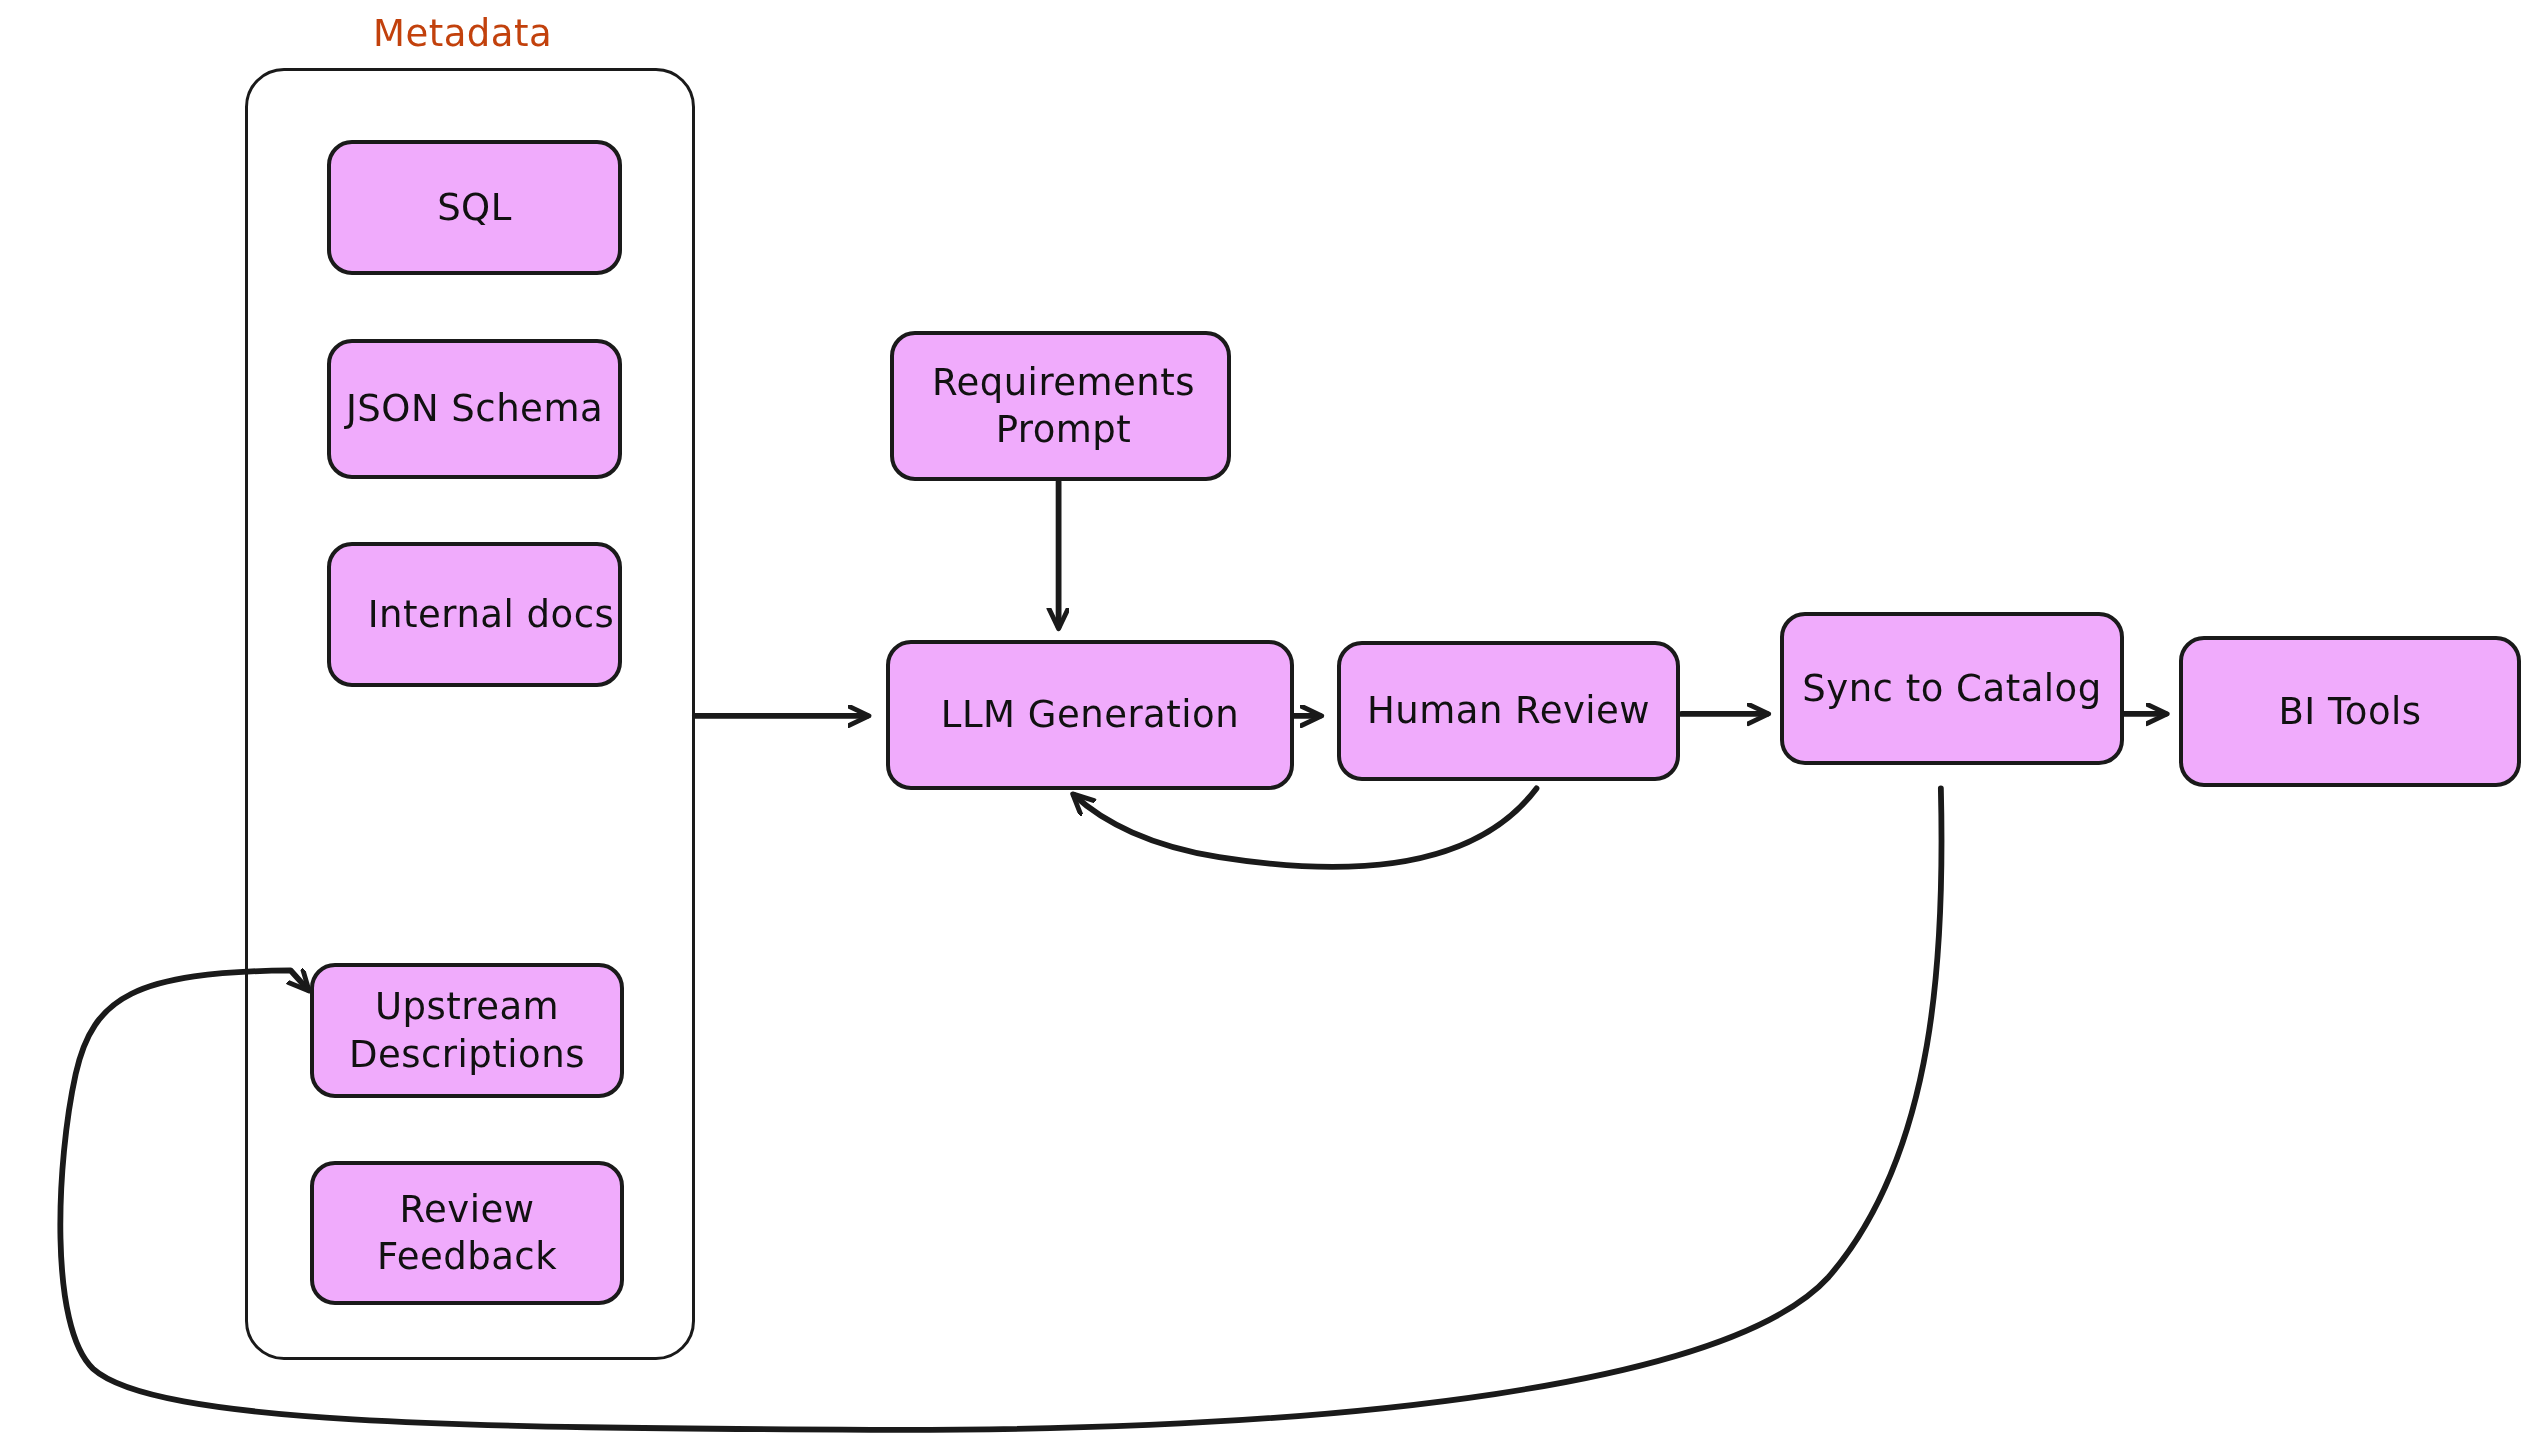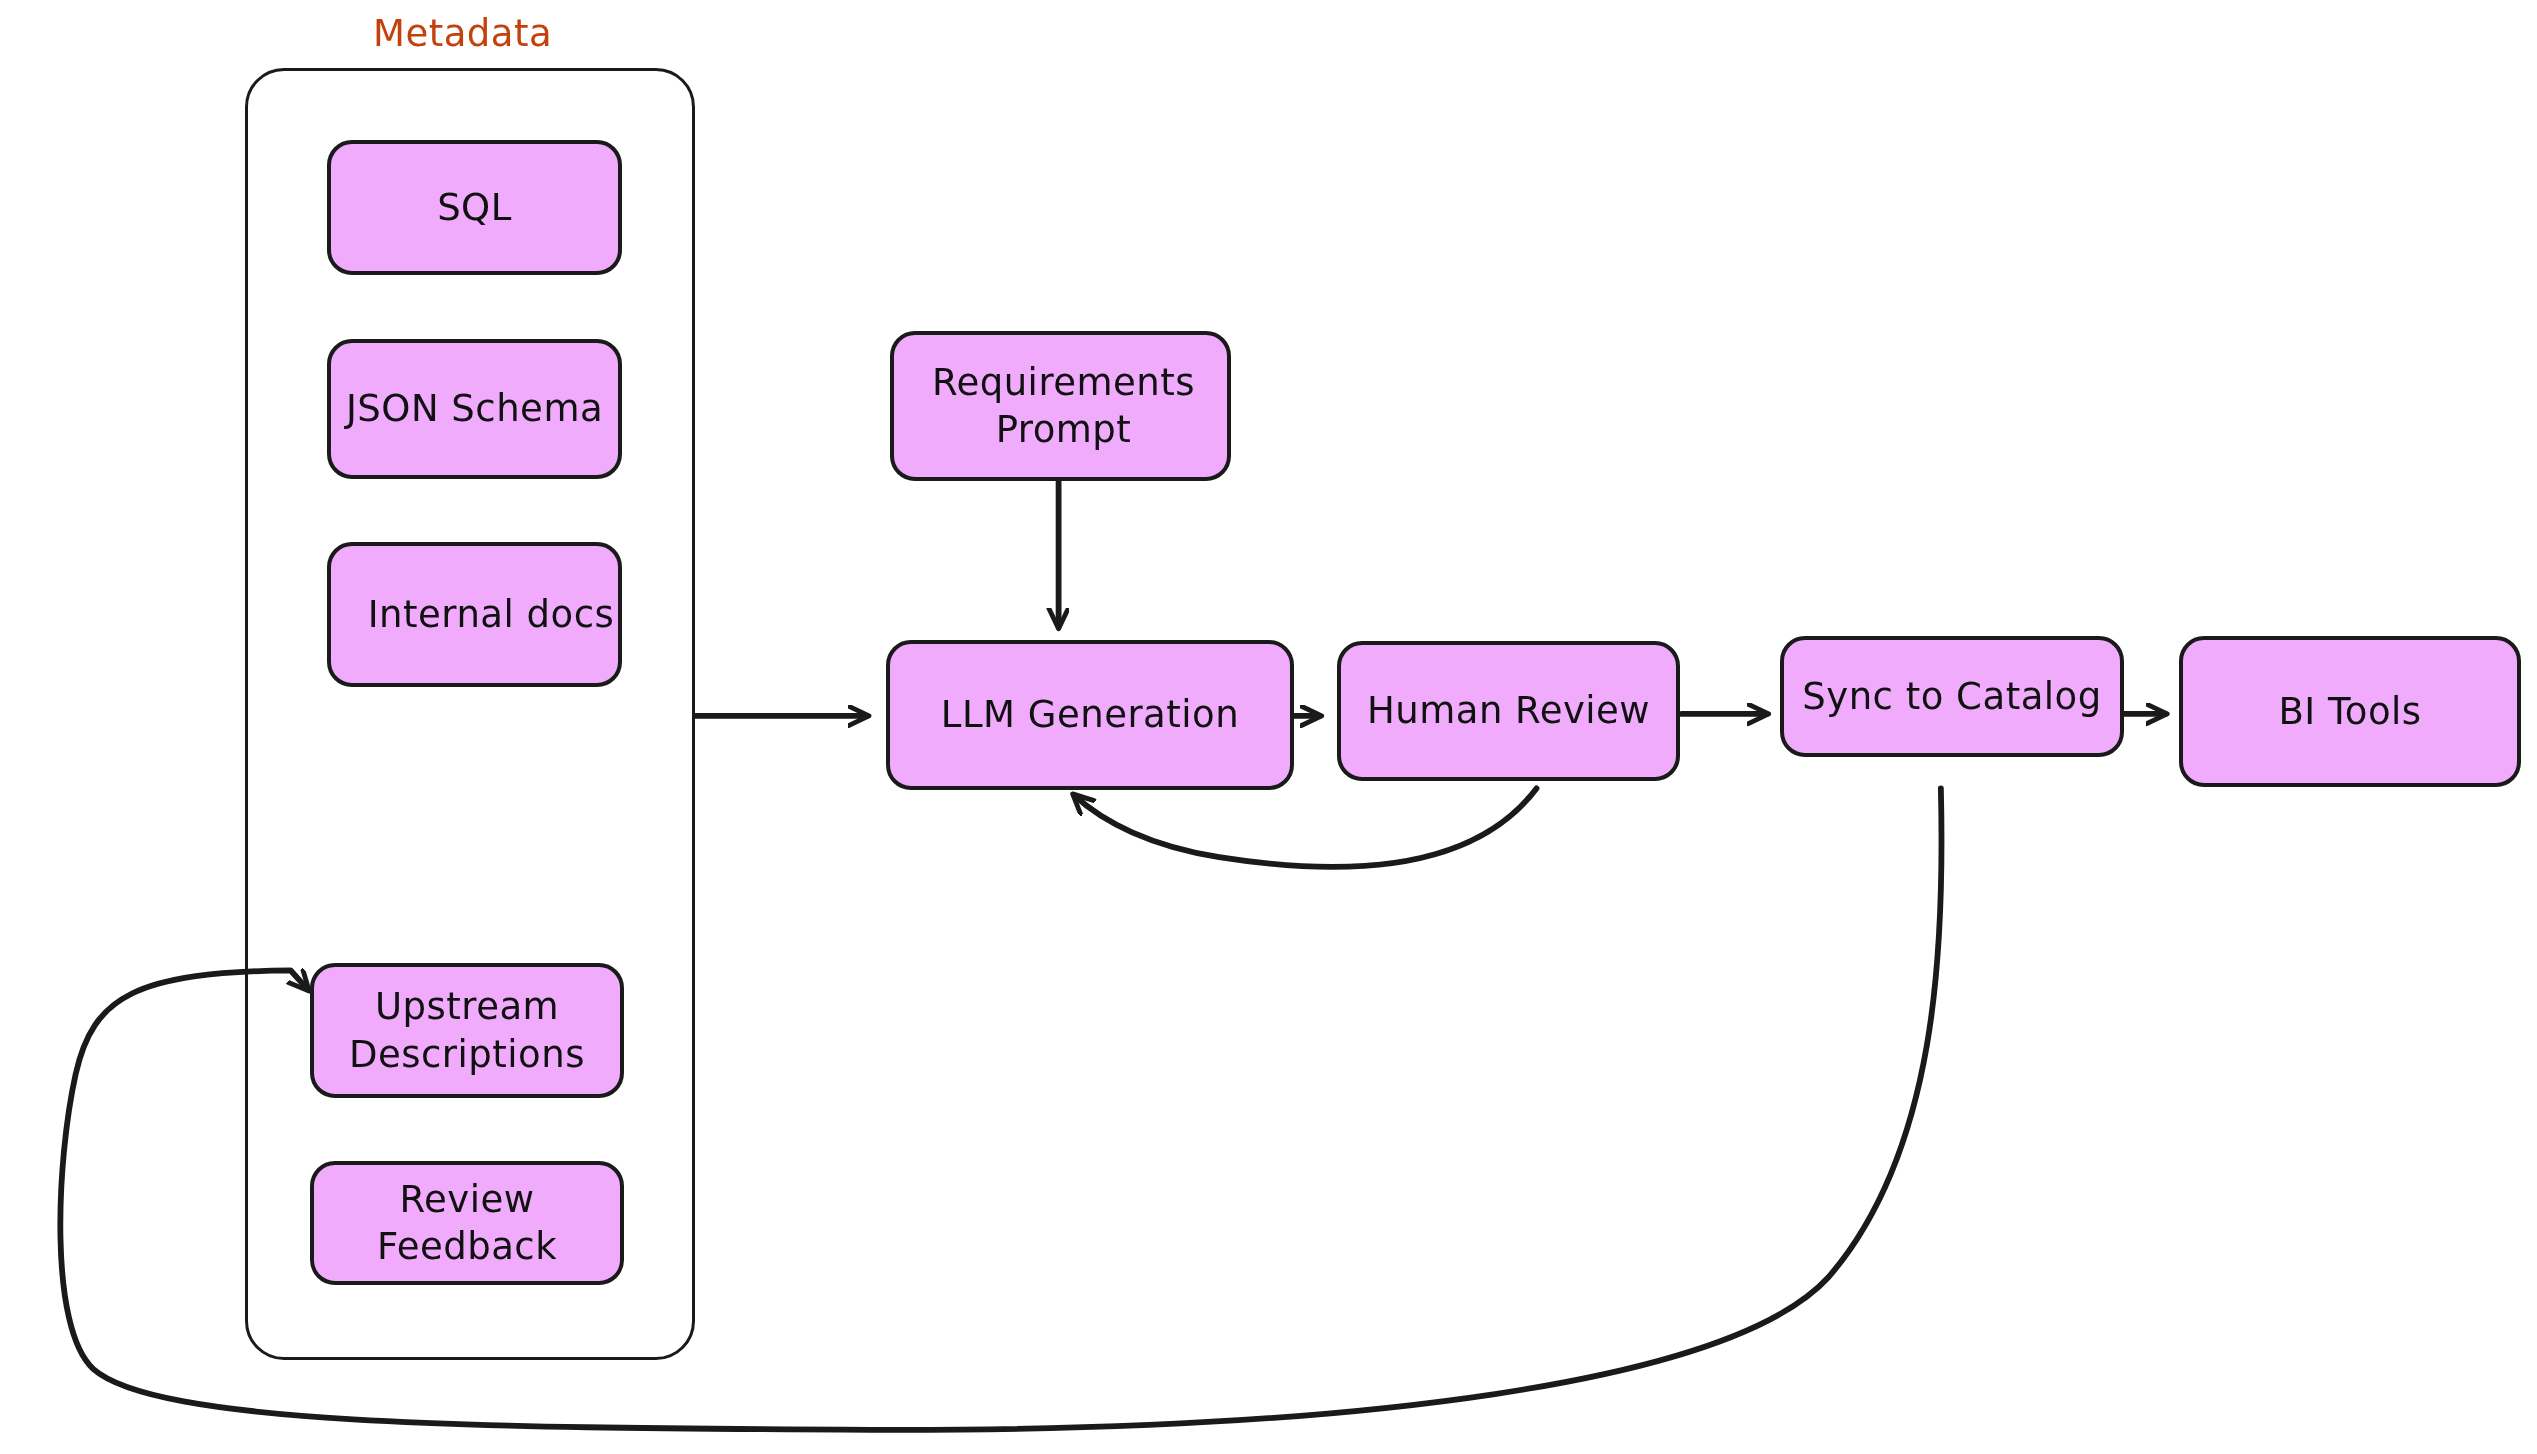--- a/index.html
+++ b/index.html
@@ -116,21 +116,21 @@
   </div>
 
 
   <div class="node" style="left:310px; top:963px; width:314px; height:135px;">
     <span>
       <span class="line1">Upstream</span>
       <span class="line2">Descriptions</span>
     </span>
   </div>
 
-  <div class="node" style="left:310px; top:1161px; width:314px; height:124px;">
+  <div class="node" style="left:310px; top:1161px; width:314px; height:144px;">
     <span>
       <span class="line1">Review</span>
       <span class="line2">Feedback</span>
     </span>
   </div>
 
   <div class="node" style="left:890px; top:331px; width:341px; height:150px;padding-left:6px;">
     <span>
       <span class="line1">Requirements</span>
       <span class="line2">Prompt</span>
@@ -138,21 +138,21 @@
   </div>
 
   <div class="node" style="left:886px; top:640px; width:408px; height:150px;">
     <span>LLM Generation</span>
   </div>
 
   <div class="node" style="left:1337px; top:641px; width:343px; height:140px;">
     <span>Human Review</span>
   </div>
 
-  <div class="node" style="left:1780px; top:636px; width:344px; height:121px;align-items:center;">
+  <div class="node" style="left:1780px; top:612px; width:344px; height:153px;align-items:center;">
     <span>Sync to Catalog</span>
   </div>
 
   <div class="node" style="left:2179px; top:636px; width:342px; height:151px;">
     <span>BI Tools</span>
   </div>
 
 </div>
 
 

